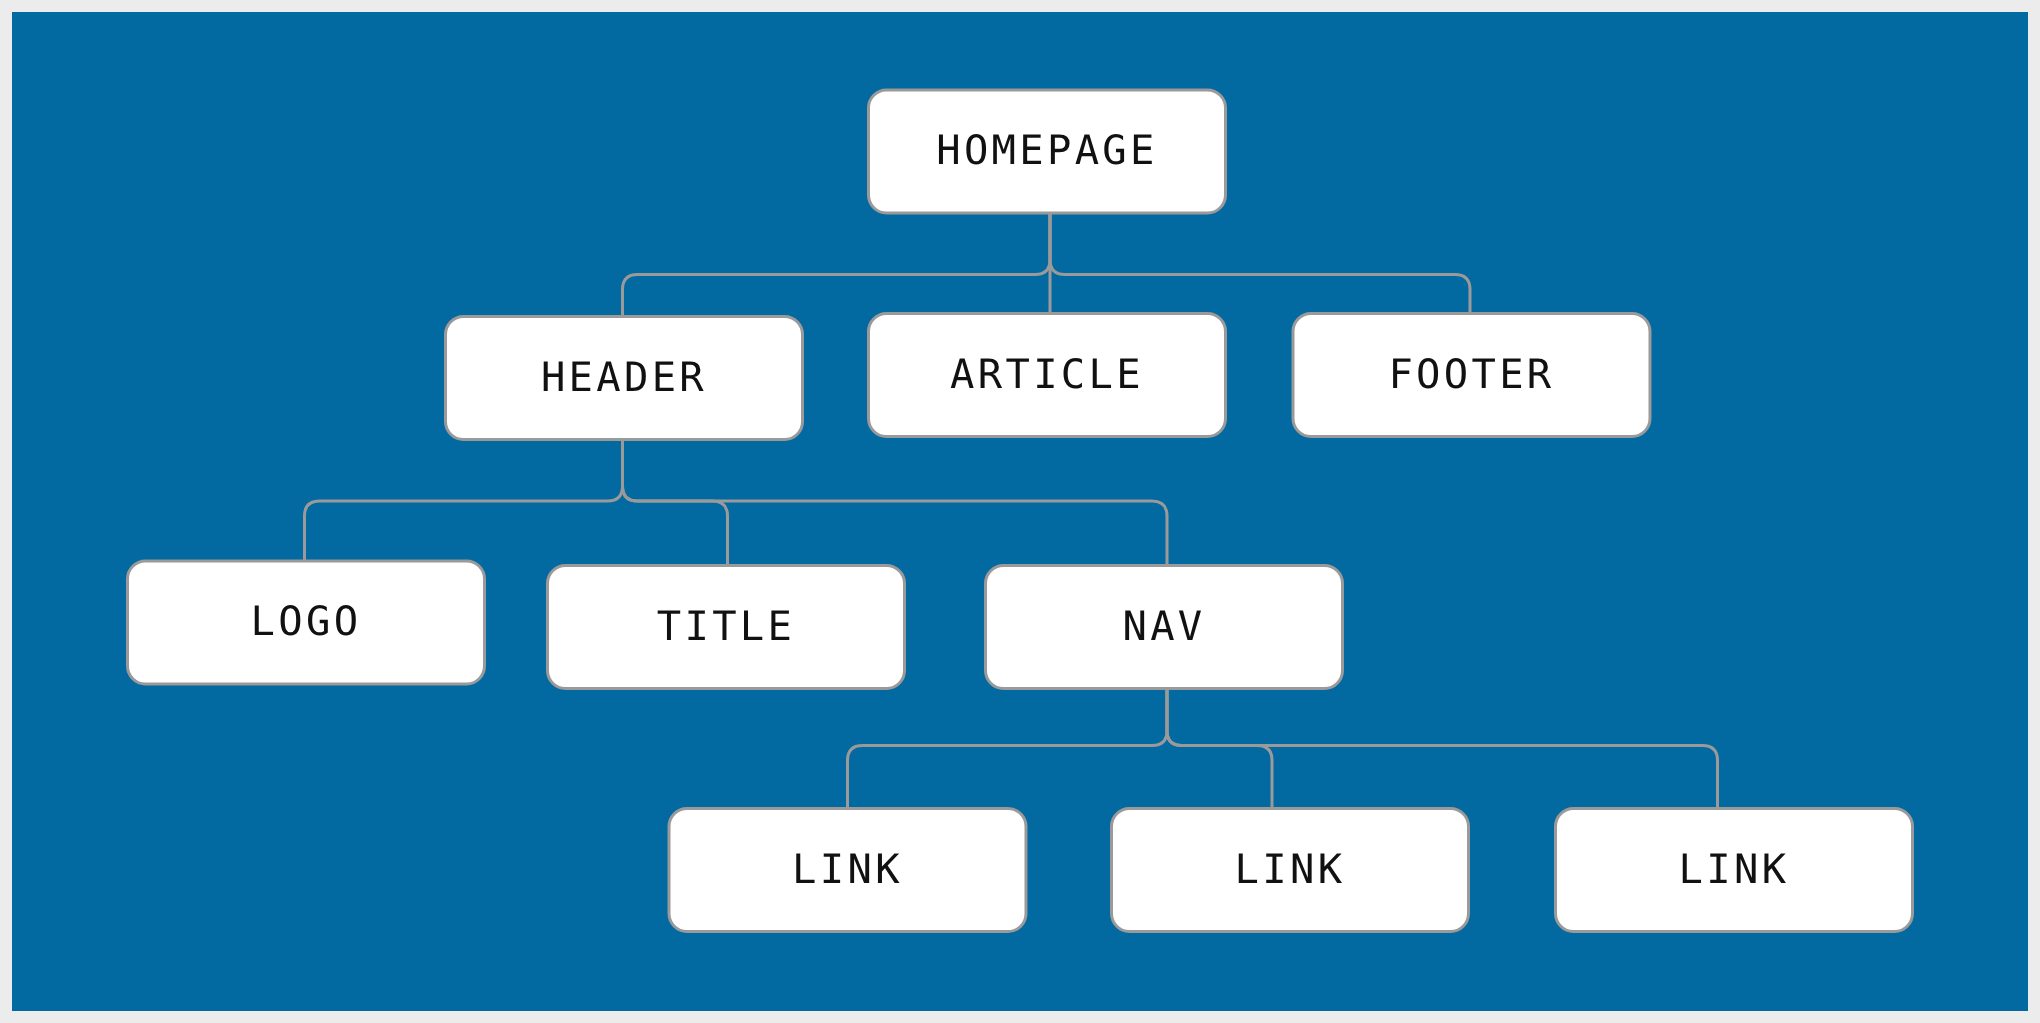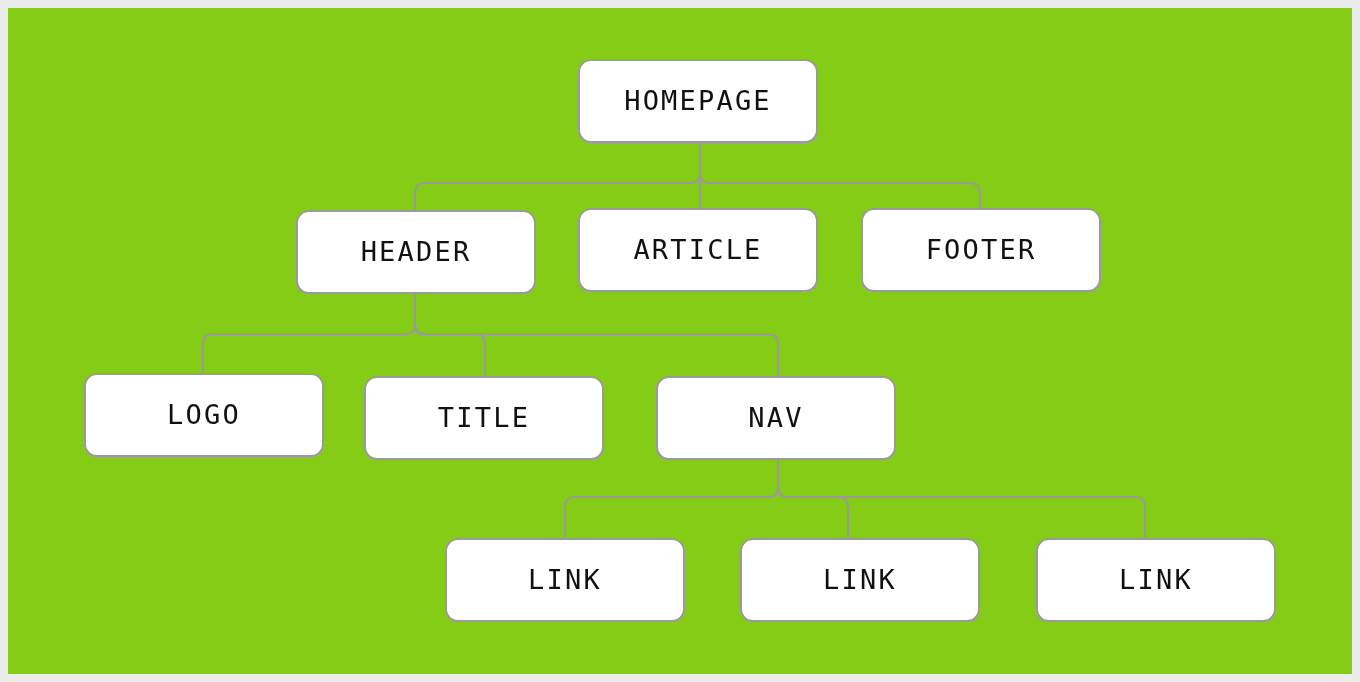--- a/index.html
+++ b/index.html
@@ -13,21 +13,21 @@
     height: 682px;
     overflow: hidden;
     font-family: "DejaVu Sans Mono", "Liberation Mono", monospace;
   }
   #canvas {
     position: absolute;
     left: 8px;
     top: 8px;
     width: 1344px;
     height: 666px;
-    background: #84cc16;
+    background: #0369a1;
   }
   #diagram-svg {
     display: block;
     width: 1344px;
     height: 666px;
   }
   .edge {
     fill: none;
     stroke: #9a9a9a;
     stroke-width: 2;

